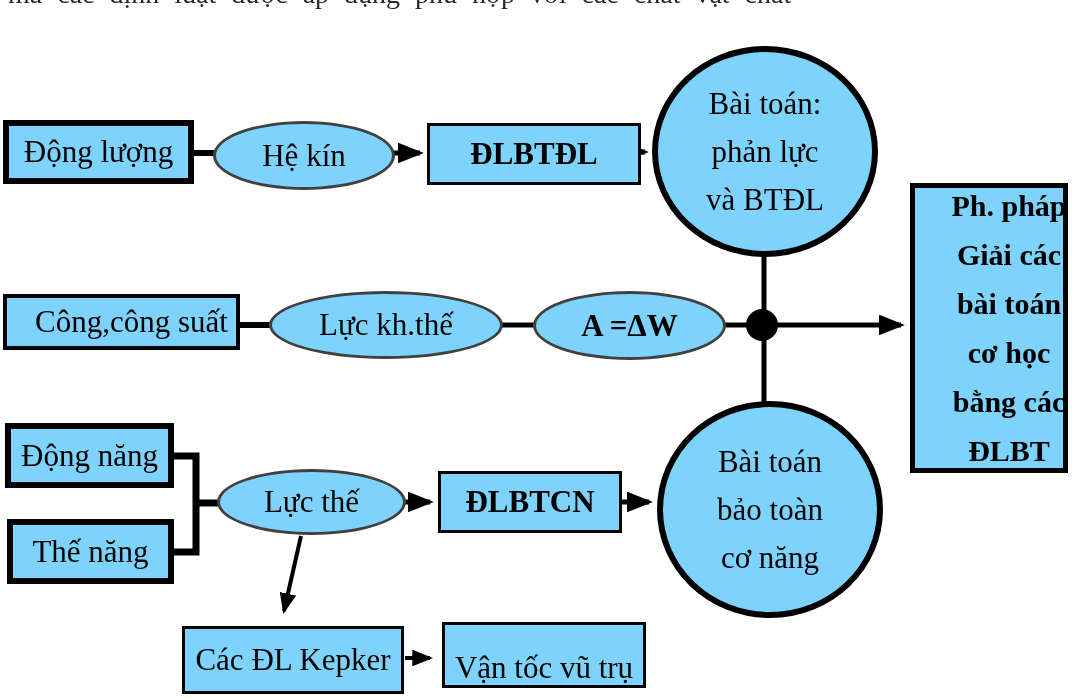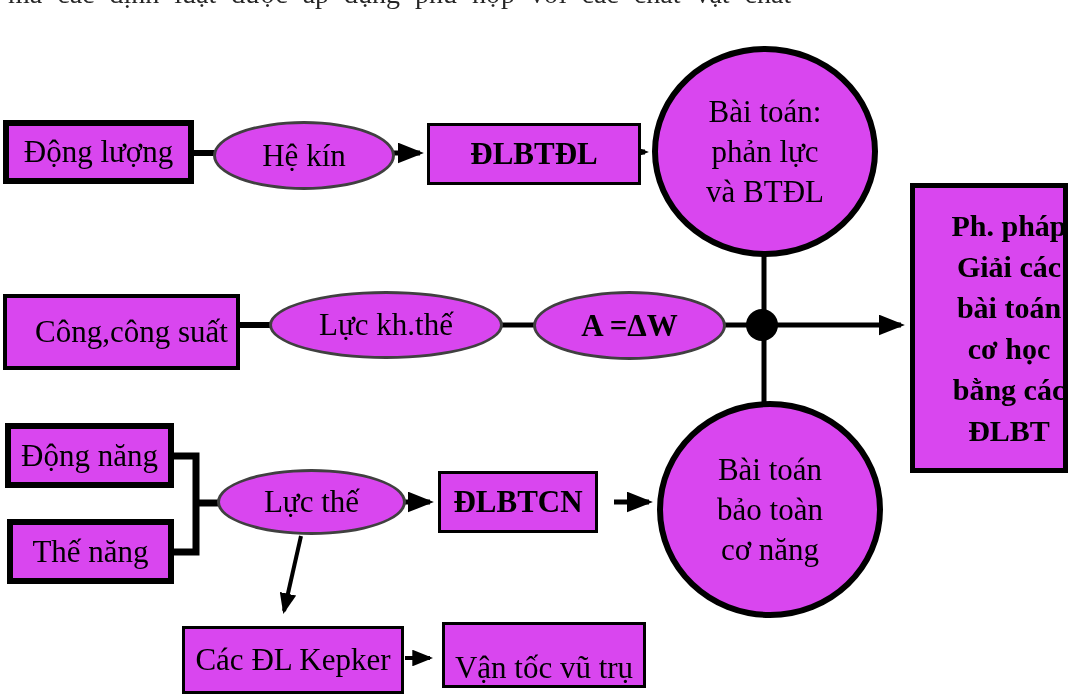--- a/index.html
+++ b/index.html
@@ -4,21 +4,21 @@
 <style>
   html,body{margin:0;padding:0;background:#ffffff;}
   .stage{
     position:relative;width:1080px;height:698px;background:#ffffff;
     font-family:"Liberation Serif","DejaVu Serif",serif;color:#000;
     overflow:hidden;
   }
   .stage *{box-sizing:border-box;}
   .node{
     position:absolute;display:flex;align-items:center;justify-content:center;
-    text-align:center;background:#d946ef;z-index:2;color:#000;
+    text-align:center;background:#7dd3fc;z-index:2;color:#000;gap:8px;
   }
   .rect{border:3px solid #000;}
   .rect-thick{border:6px solid #000;}
   .rect-med{border:4px solid #000;}
   .ellipse{border:3px solid #404040;border-radius:50%;}
   .circle{border:6px solid #000;border-radius:50%;flex-direction:column;}
   .lbl{font-size:31px;line-height:34px;white-space:nowrap;}
   .bold{font-weight:bold;}
   .circle .line{font-size:31px;line-height:40px;white-space:nowrap;}
   .multiline{flex-direction:column;padding-left:40px;}
@@ -91,21 +91,21 @@
 
   <div class="node rect-thick multiline phphap" style="left:910px;top:183px;width:158px;height:290px;border-width:5px;">
     <span class="line">Ph. pháp</span>
     <span class="line">Giải các</span>
     <span class="line">bài toán</span>
     <span class="line">cơ học</span>
     <span class="line">bằng các</span>
     <span class="line">ĐLBT</span>
   </div>
 
-  <div class="node rect-med" style="left:3px;top:294px;width:237px;height:76px;padding-left:20px;">
+  <div class="node rect-med" style="left:3px;top:294px;width:237px;height:56px;padding-left:20px;">
     <span class="lbl">Công,công suất</span>
   </div>
 
   <div class="node ellipse" style="left:269px;top:291px;width:234px;height:68px;">
     <span class="lbl">Lực kh.thế</span>
   </div>
 
   <div class="node ellipse" style="left:533px;top:291px;width:193px;height:69px;">
     <span class="lbl bold">A =ΔW</span>
   </div>
@@ -115,21 +115,21 @@
   </div>
 
   <div class="node rect-thick" style="left:7px;top:519px;width:167px;height:65px;">
     <span class="lbl">Thế năng</span>
   </div>
 
   <div class="node ellipse" style="left:217px;top:469px;width:189px;height:66px;align-items:center;">
     <span class="lbl">Lực thế</span>
   </div>
 
-  <div class="node rect" style="left:438px;top:471px;width:160px;height:62px;">
+  <div class="node rect" style="left:438px;top:471px;width:184px;height:62px;">
     <span class="lbl bold">ĐLBTCN</span>
   </div>
 
   <div class="node circle" style="left:657px;top:401px;width:226px;height:217px;">
     <span class="line">Bài toán</span>
     <span class="line">bảo toàn</span>
     <span class="line">cơ năng</span>
   </div>
 
   <div class="node rect" style="left:182px;top:626px;width:222px;height:68px;">

